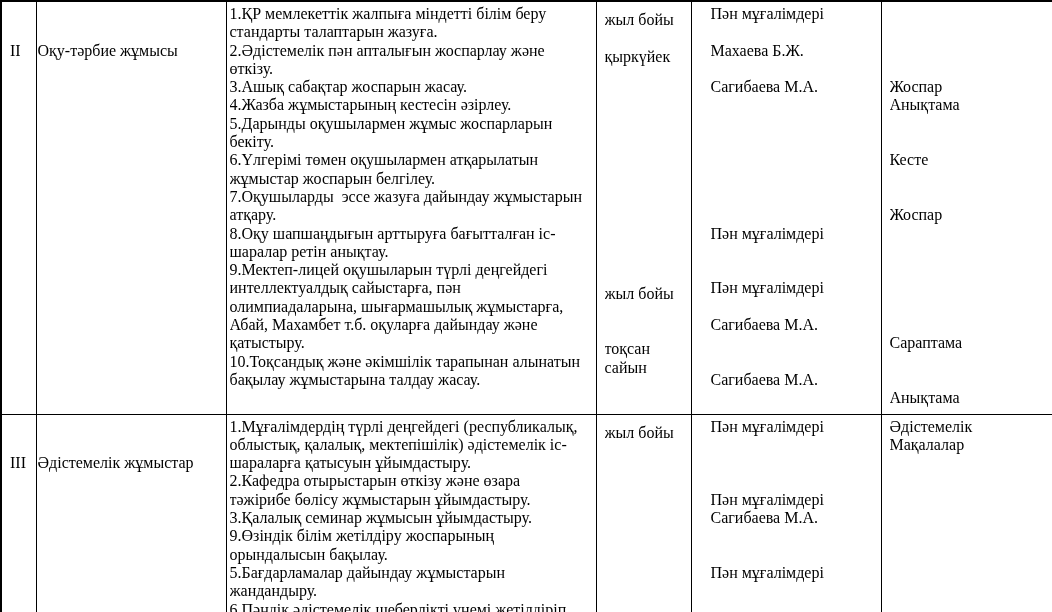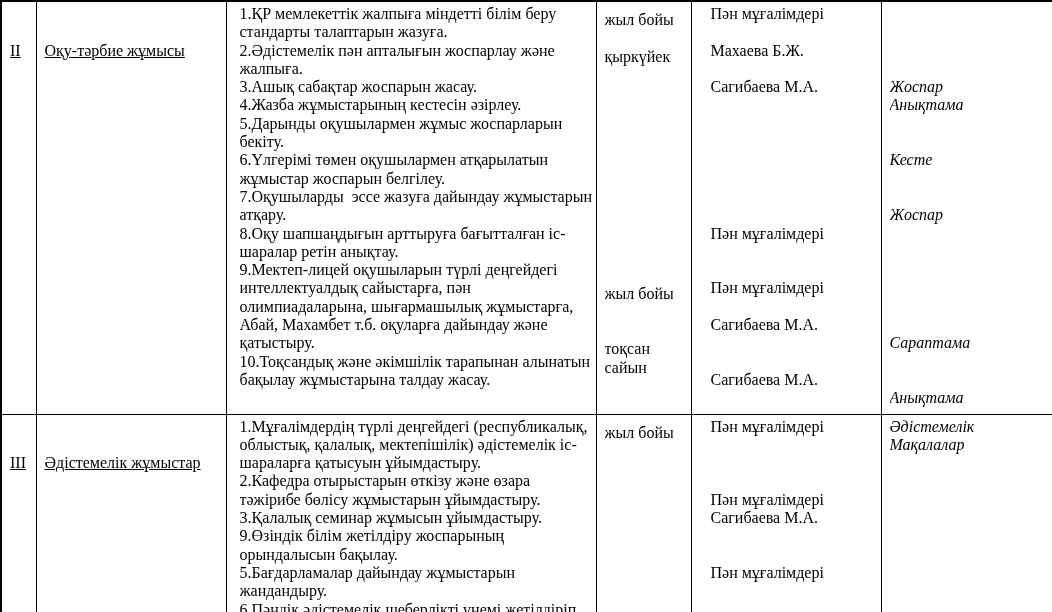--- a/index.html
+++ b/index.html
@@ -18,36 +18,35 @@
     border: 2px solid #000;
   }
   td {
     border: 1px solid #000;
     vertical-align: top;
     overflow: hidden;
   }
   tr.row-ii  td { height: 406px; }
   tr.row-iii td { height: 204px; }
   td.c1 { padding: 3px 2px 0 8px; }
-  td.c2 { padding: 3px 4px 0 8px; }
-  td.c3 { padding: 3px 2px 0 13px; }
+  td.c2 { padding: 3px 4px 0 1px; }
+  td.c3 { padding: 3px 2px 0 3px; }
   td.c4 { padding: 9px 2px 0 8px; }
   td.c5 { padding: 3px 2px 0 19px; }
-  td.c6 { padding: 3px 2px 0 8px; font-style: italic; }
+  td.c6 { padding: 3px 2px 0 8px; }
   .line {
     height: 18.3px;
     line-height: 18.3px;
     white-space: pre;
     overflow: hidden;
   }
   .label-offset {
     margin-top: 36.6px; 
     line-height: 18.3px;
     white-space: pre;
-    text-decoration: underline;
   }
 </style>
 </head>
 <body>
 
 <div>
   <table class="plan">
     <colgroup>
       <col style="width:35px">
       <col style="width:190px">
@@ -62,21 +61,21 @@
           <div class="label-offset">II</div>
         </td>
         <td class="c2">
           <div class="label-offset">Оқу-тәрбие жұмысы</div>
         </td>
         <td class="c3">
           <div>
               <div class="line">1.ҚР мемлекеттік жалпыға міндетті білім беру</div>
               <div class="line">стандарты талаптарын жазуға.</div>
               <div class="line">2.Әдістемелік пән апталығын жоспарлау және</div>
-              <div class="line">жалпыға.</div>
+              <div class="line">өткізу.</div>
               <div class="line">3.Ашық сабақтар жоспарын жасау.</div>
               <div class="line">4.Жазба жұмыстарының кестесін әзірлеу.</div>
               <div class="line">5.Дарынды оқушылармен жұмыс жоспарларын</div>
               <div class="line">бекіту.</div>
               <div class="line">6.Үлгерімі төмен оқушылармен атқарылатын</div>
               <div class="line">жұмыстар жоспарын белгілеу.</div>
               <div class="line">7.Оқушыларды  эссе жазуға дайындау жұмыстарын</div>
               <div class="line">атқару.</div>
               <div class="line">8.Оқу шапшаңдығын арттыруға бағытталған іс-</div>
               <div class="line">шаралар ретін анықтау.</div>

